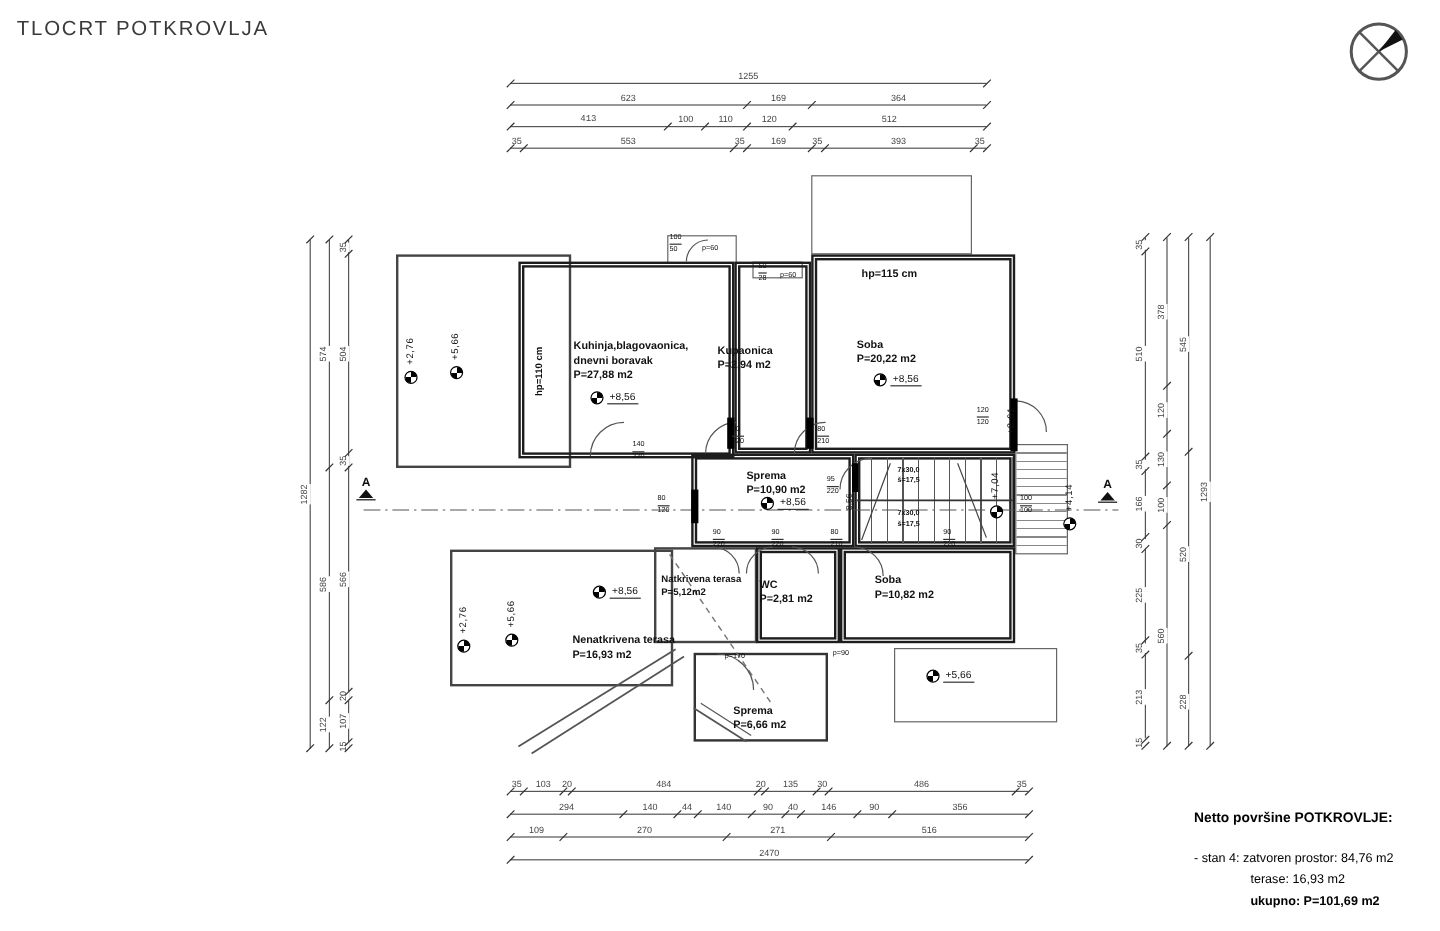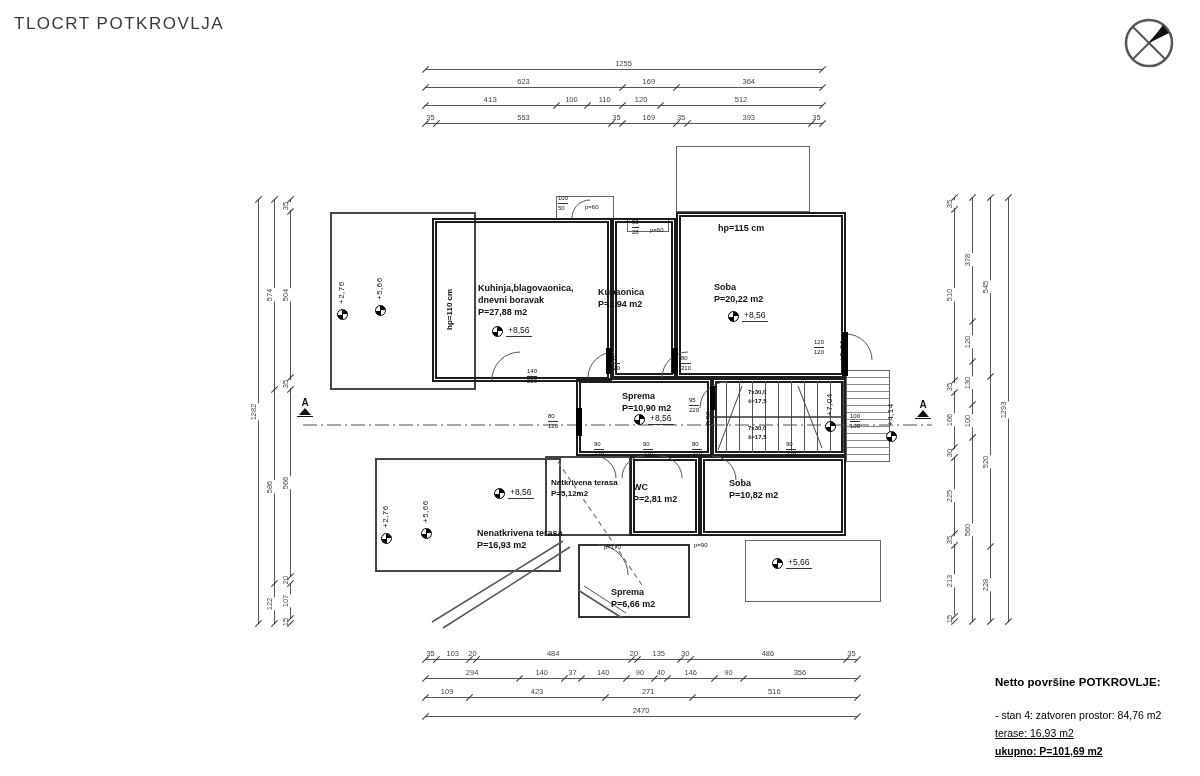--- a/index.html
+++ b/index.html
@@ -62,21 +62,21 @@
     font-size:8px;color:#111;z-index:5;letter-spacing:.5px;
   }
   
   .sec{position:absolute;z-index:6;display:flex;flex-direction:column;align-items:center;width:18px;}
   .sec .ltr{font-size:10px;font-weight:bold;color:#111;line-height:10px;}
   .sec .tri{width:0;height:0;border-left:6px solid transparent;border-right:6px solid transparent;border-bottom:7px solid #111;}
   .sec .bar{width:16px;height:1px;background:#111;margin-top:1px;}
   
   #summary{position:absolute;left:995px;top:676px;font-size:10.5px;color:#000;z-index:6;line-height:13px;}
   #summary .head{font-weight:bold;font-size:11.5px;margin-bottom:20px;}
-  #summary .l2,#summary .l3{margin-top:5px;text-decoration:underline;}
+  #summary .l2,#summary .l3{margin-left:47px;margin-top:5px;}
   #summary .l3{font-weight:bold;}
   
   #north{position:absolute;left:1122px;top:16px;z-index:6;}
 </style>
 </head>
 <body>
 
 <div id="page-title">TLOCRT POTKROVLJA</div>
 
 <div id="north">
@@ -211,41 +211,41 @@
       <span class="dimlab" style="left: 98.7018%;">35</span>
       <span class="tick" style="left: calc(97.4036% - 4px);"></span>
       <span class="tick" style="left: calc(100% - 4px);"></span>
     </div>
     <div class="dimrow" style="left: 425px; top: 669px; width: 432px; height: 12px;">
       <div class="dimline"></div>
       <span class="dimlab" style="left: 10.905%;">294</span>
       <span class="tick" style="left: calc(0% - 4px);"></span>
       <span class="dimlab" style="left: 27.003%;">140</span>
       <span class="tick" style="left: calc(21.8101% - 4px);"></span>
-      <span class="dimlab" style="left: 34.1246%;">37</span>
+      <span class="dimlab" style="left: 34.1246%;">44</span>
       <span class="tick" style="left: calc(32.1958% - 4px);"></span>
       <span class="dimlab" style="left: 41.2463%;">140</span>
       <span class="tick" style="left: calc(36.0534% - 4px);"></span>
       <span class="dimlab" style="left: 49.7774%;">90</span>
       <span class="tick" style="left: calc(46.4392% - 4px);"></span>
       <span class="dimlab" style="left: 54.5994%;">40</span>
       <span class="tick" style="left: calc(53.1157% - 4px);"></span>
       <span class="dimlab" style="left: 61.4985%;">146</span>
       <span class="tick" style="left: calc(56.0831% - 4px);"></span>
       <span class="dimlab" style="left: 70.2522%;">90</span>
       <span class="tick" style="left: calc(66.9139% - 4px);"></span>
       <span class="dimlab" style="left: 86.7953%;">356</span>
       <span class="tick" style="left: calc(73.5905% - 4px);"></span>
       <span class="tick" style="left: calc(100% - 4px);"></span>
     </div>
     <div class="dimrow" style="left: 425px; top: 688px; width: 432px; height: 12px;">
       <div class="dimline"></div>
       <span class="dimlab" style="left: 5.11869%;">109</span>
       <span class="tick" style="left: calc(0% - 4px);"></span>
-      <span class="dimlab" style="left: 25.9273%;">423</span>
+      <span class="dimlab" style="left: 25.9273%;">270</span>
       <span class="tick" style="left: calc(10.2374% - 4px);"></span>
       <span class="dimlab" style="left: 51.6691%;">271</span>
       <span class="tick" style="left: calc(41.6172% - 4px);"></span>
       <span class="dimlab" style="left: 80.8605%;">516</span>
       <span class="tick" style="left: calc(61.7211% - 4px);"></span>
       <span class="tick" style="left: calc(100% - 4px);"></span>
     </div>
     <div class="dimrow" style="left: 425px; top: 707px; width: 432px; height: 12px;">
       <div class="dimline"></div>
       <span class="dimlab" style="left: 50%;">2470</span>

